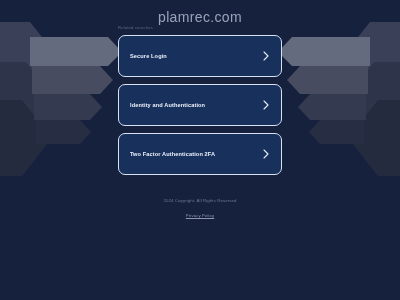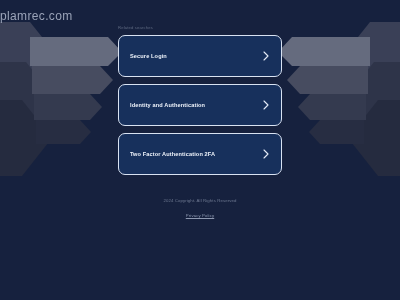--- a/index.html
+++ b/index.html
@@ -46,22 +46,22 @@
     width: 400px;
     height: 300px;
     box-sizing: border-box;
   }
 
   .site-title {
     position: absolute;
     top: 9px;
     left: 0;
     width: 400px;
-    text-align: left;
-    font-size: 12px;
+    text-align: center;
+    font-size: 14px;
     letter-spacing: 0.35px;
     color: #9aa3b8;
     font-weight: 400;
   }
 
   .related-label {
     position: absolute;
     top: 25px;
     left: 118px;
     font-size: 4.2px;

